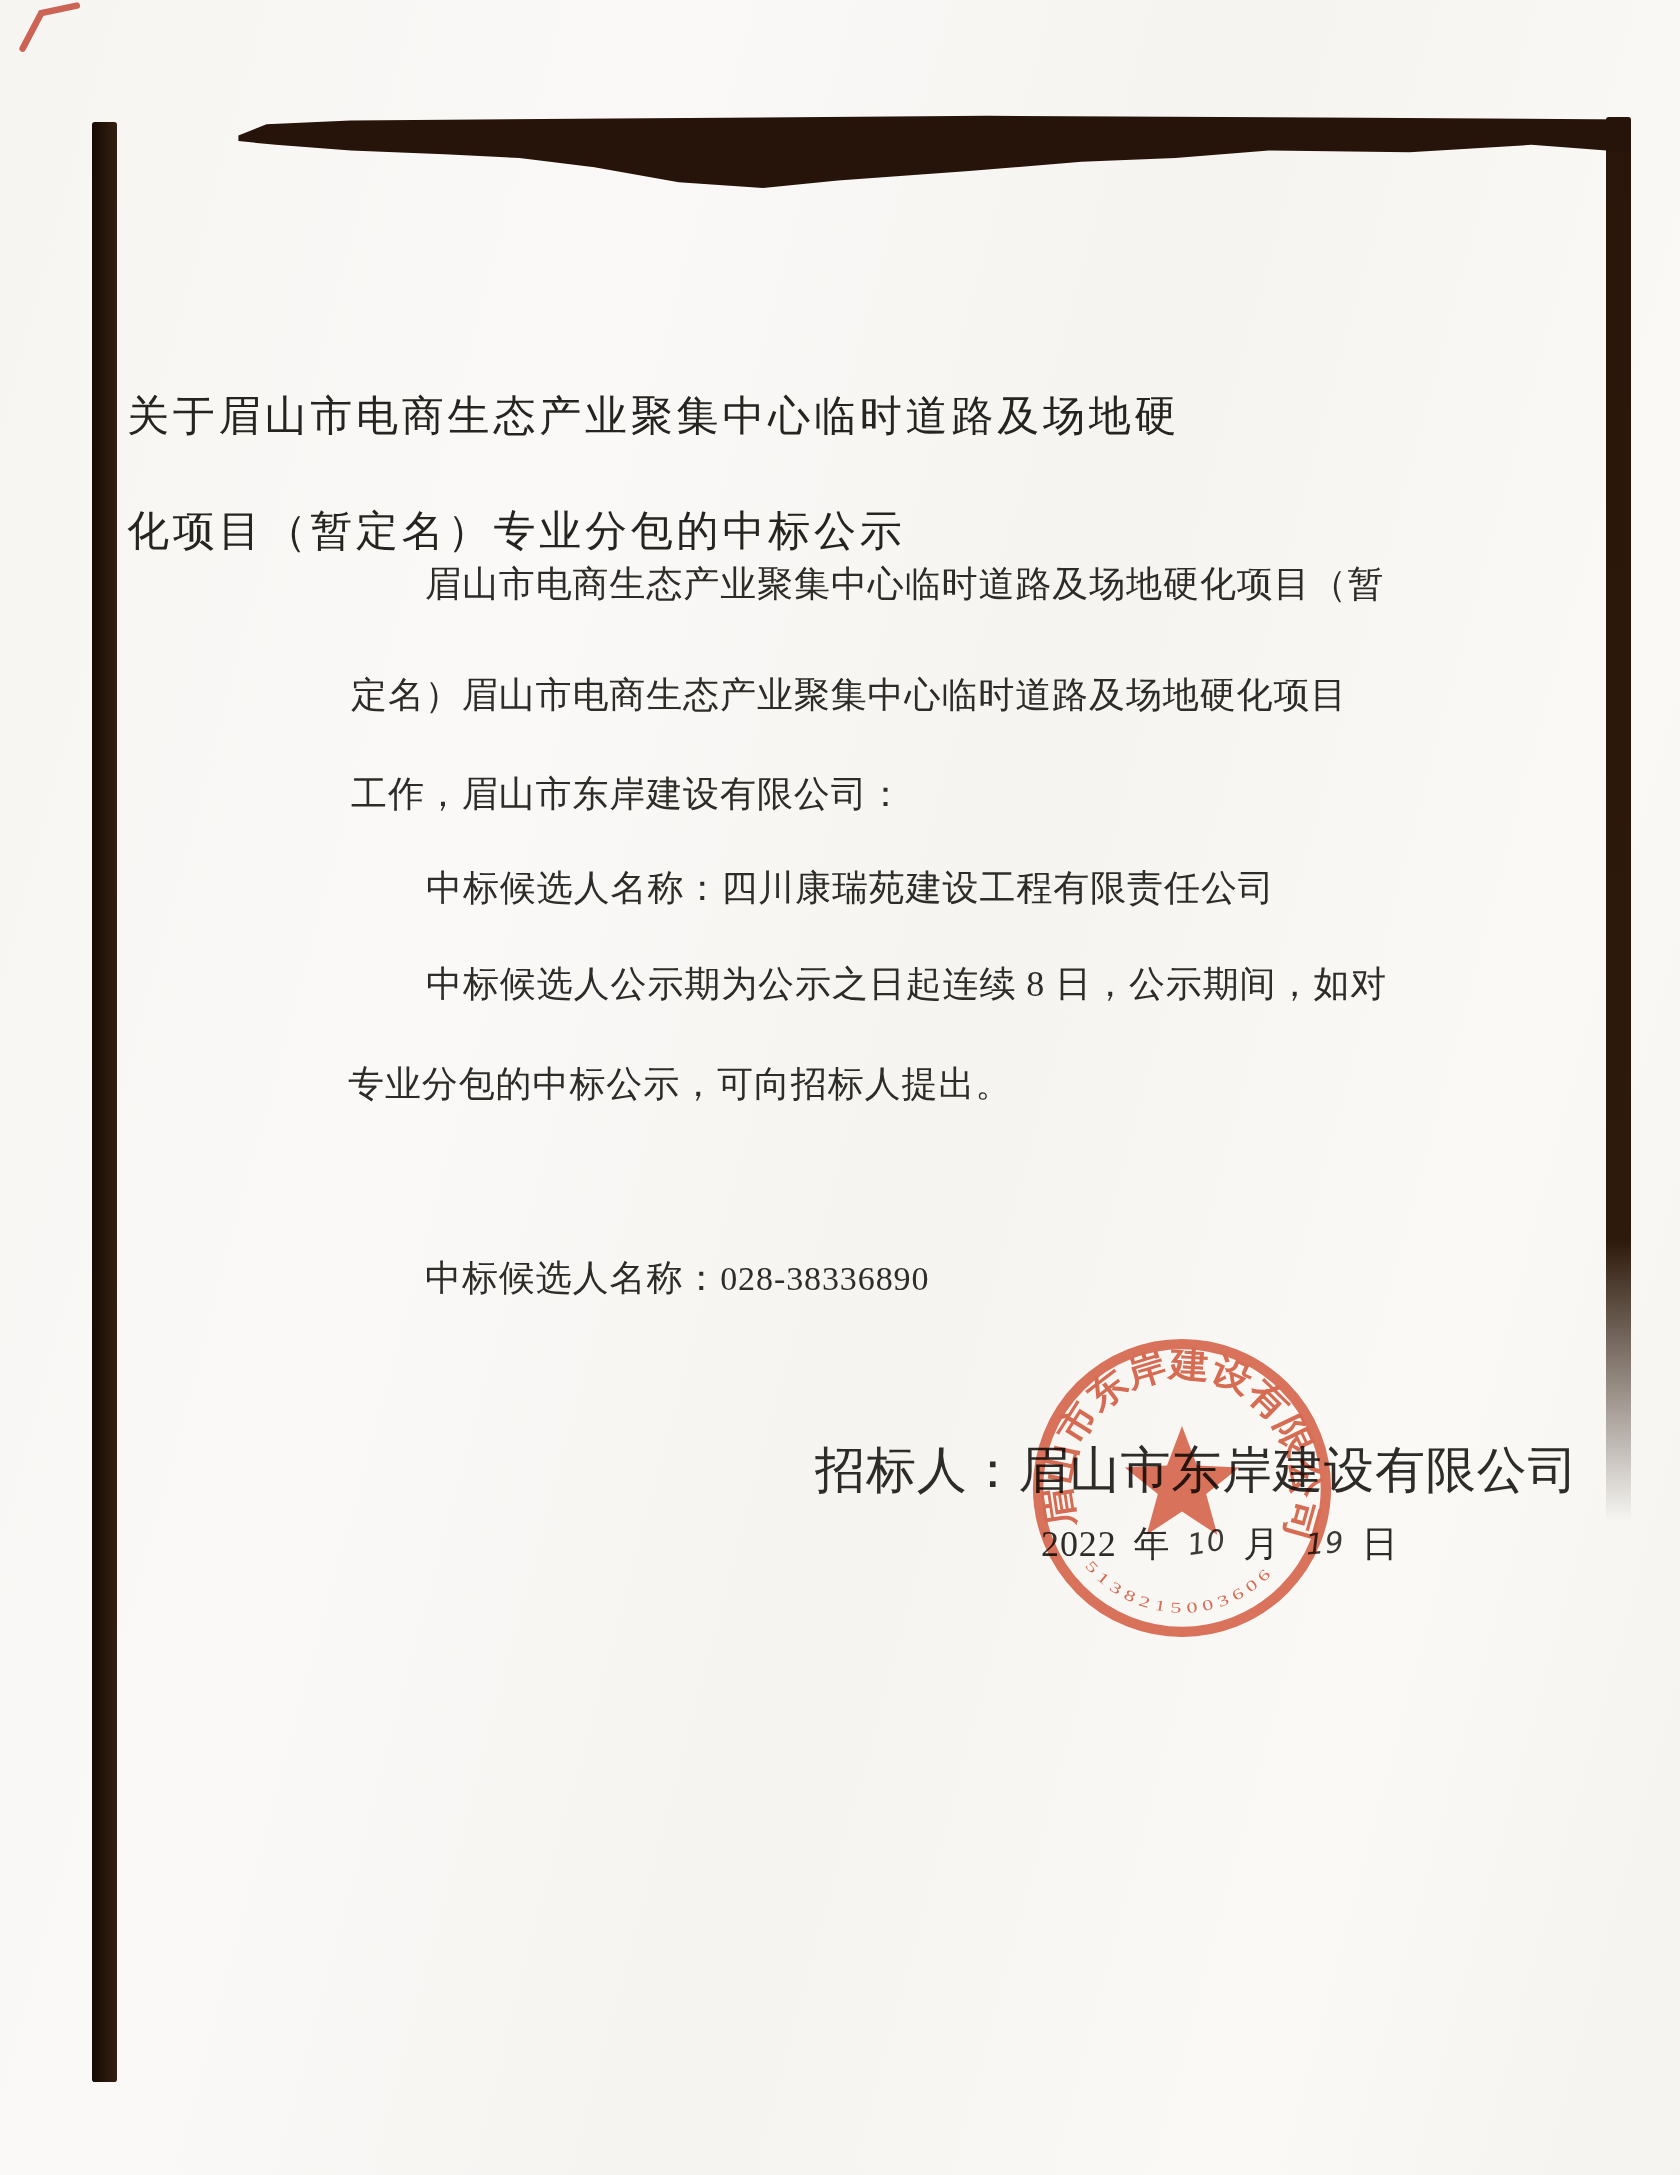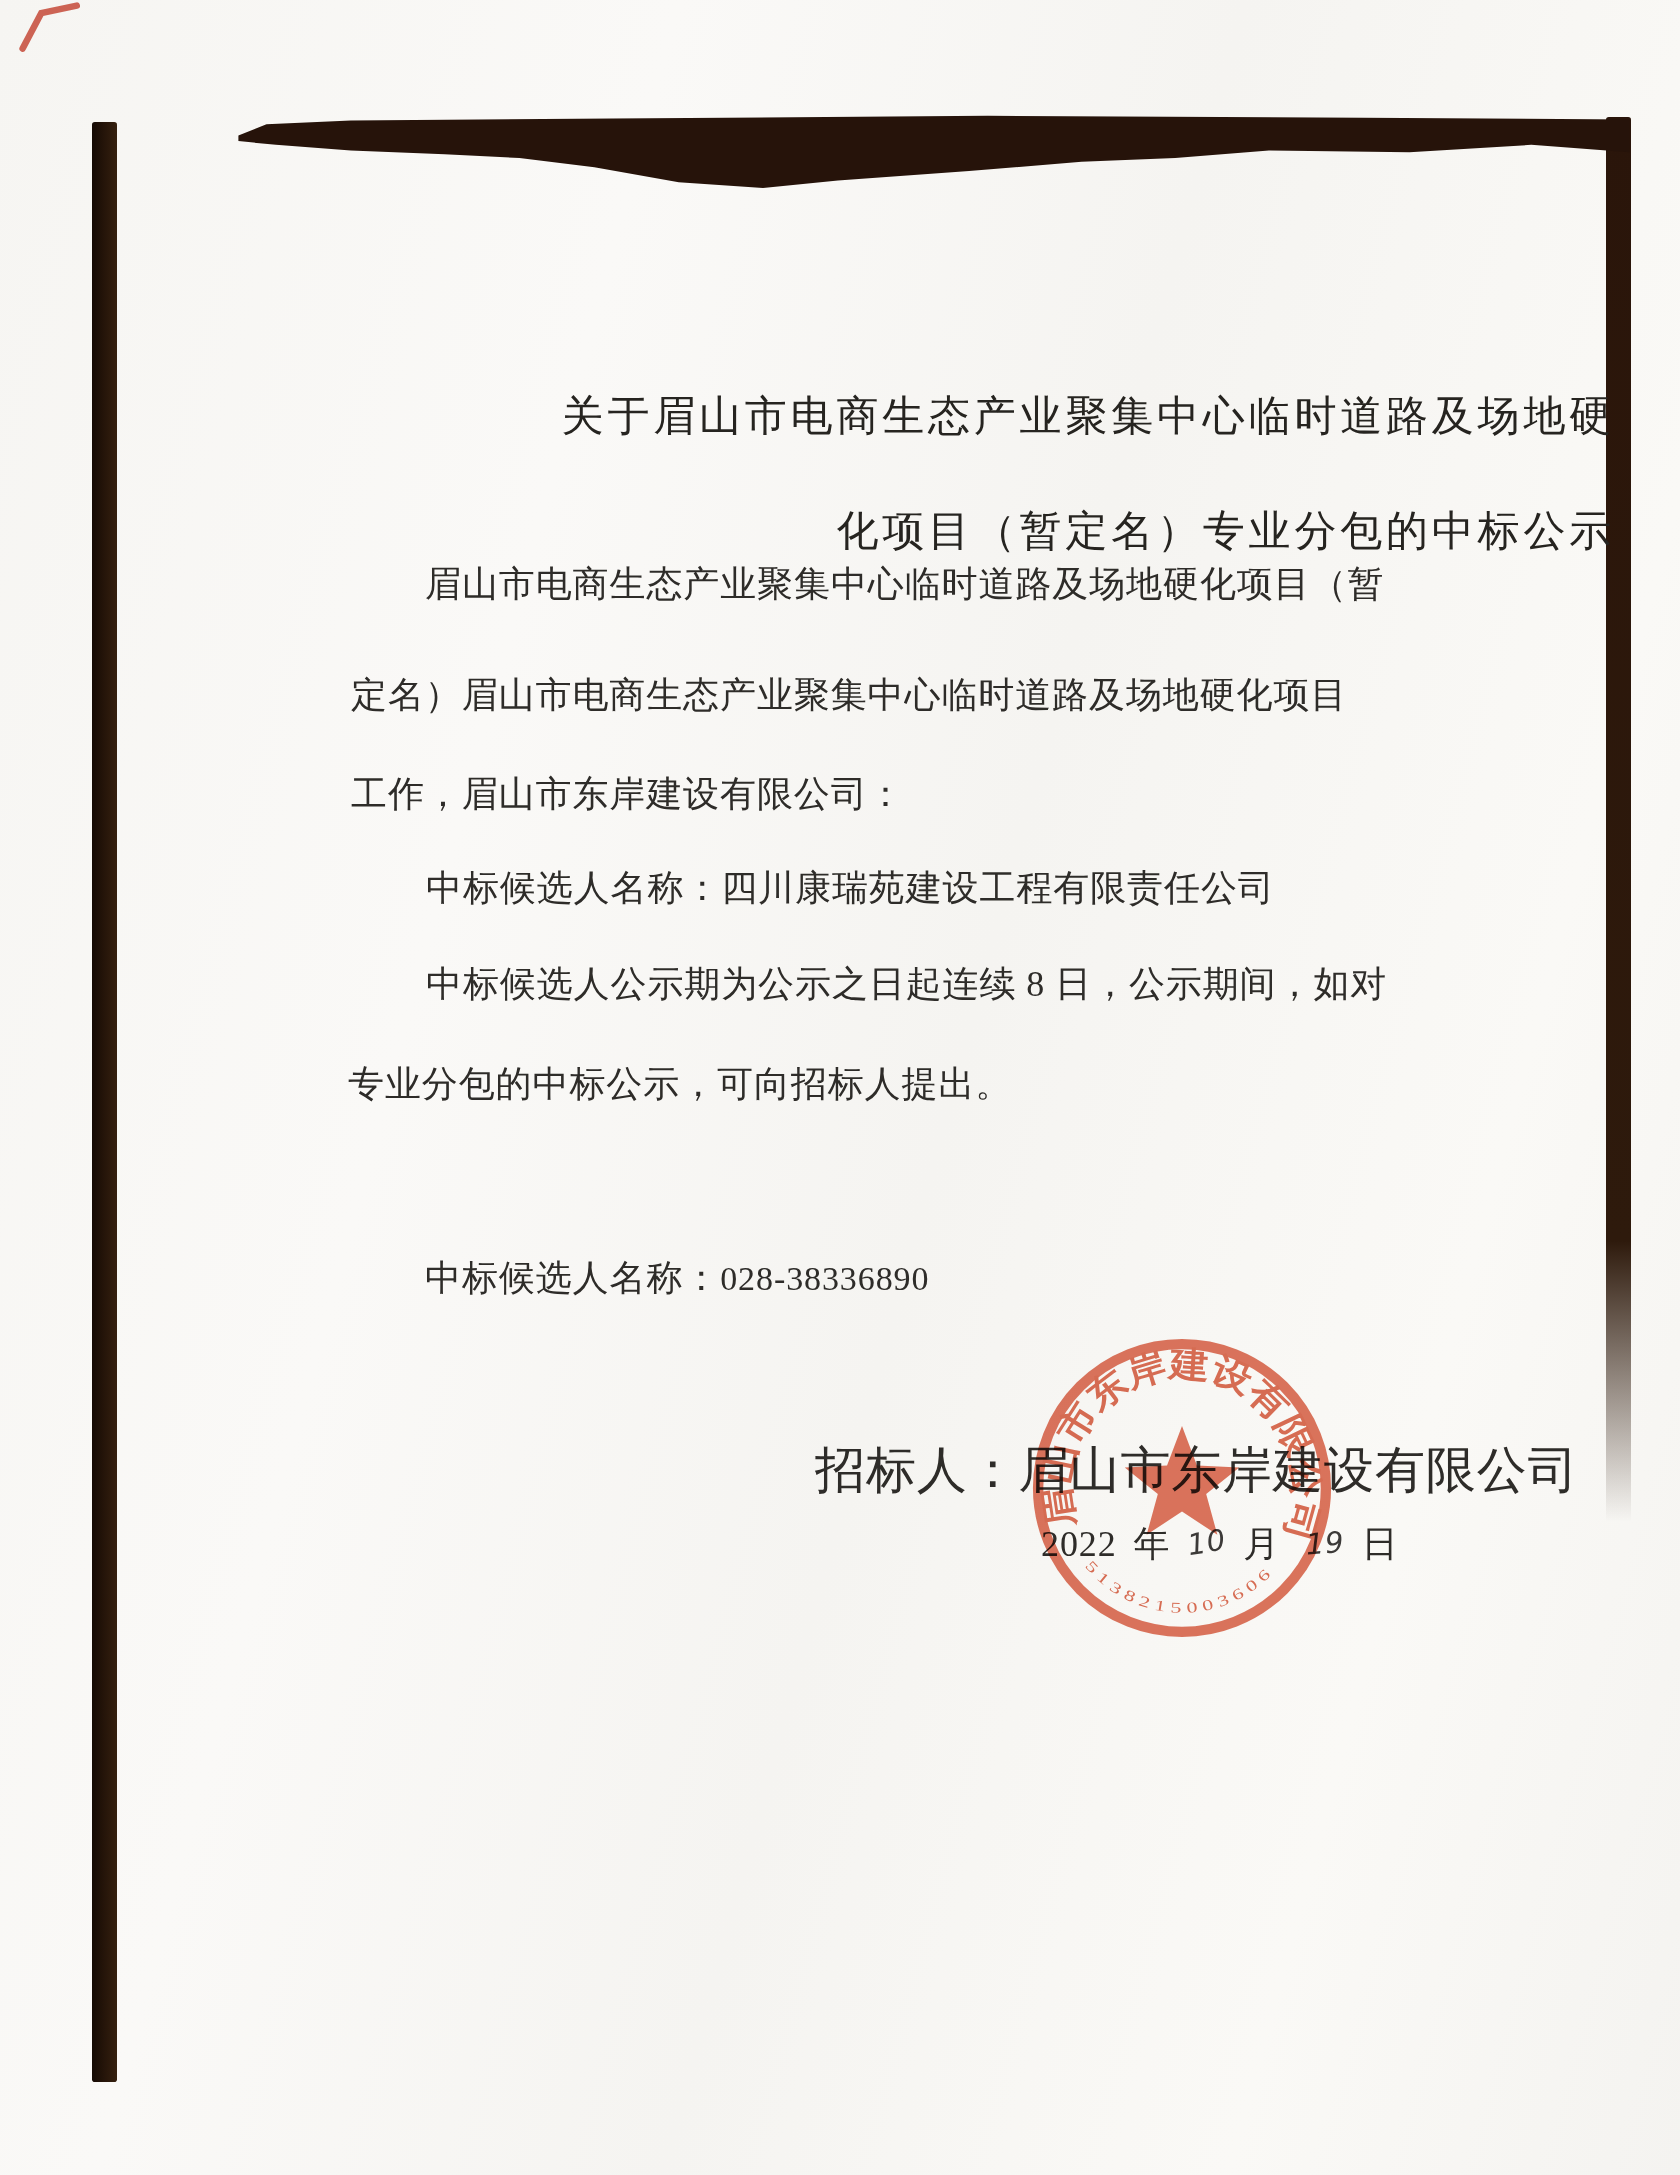--- a/index.html
+++ b/index.html
@@ -20,21 +20,21 @@
   .edge-right {
     position: absolute; left: 1606px; top: 117px; width: 25.4px; height: 1405px;
     background: linear-gradient(to bottom, #2a150a 0%, #2e1a0c 80%, rgba(46,26,12,0) 100%);
     border-radius: 2.8px;
   }
   .edge-top { position: absolute; left: 235px; top: 113px; }
   .corner-mark { position: absolute; left: 15px; top: 0px; }
 
   .line { position: absolute; white-space: nowrap; }
   .title {
-    left: 127px; width: 1488px; text-align: right;
+    left: 127px; width: 1488px; text-align: left;
     font-size: 42px; letter-spacing: 3.8px; color: #262420; font-weight: 500;
   }
   .body-text { font-size: 36px; letter-spacing: 0.9px; color: #2e2c29; }
   .phone-number { font-family: Liberation Serif, serif; font-size: 34px; letter-spacing: 0.9px; }
   .hand {
     display: inline-block;
     font-family: "DejaVu Sans", sans-serif;
     font-style: italic; font-size: 29px; color: #3c3a38;
     transform: rotate(-9deg) translateY(-3.8px);
   }

